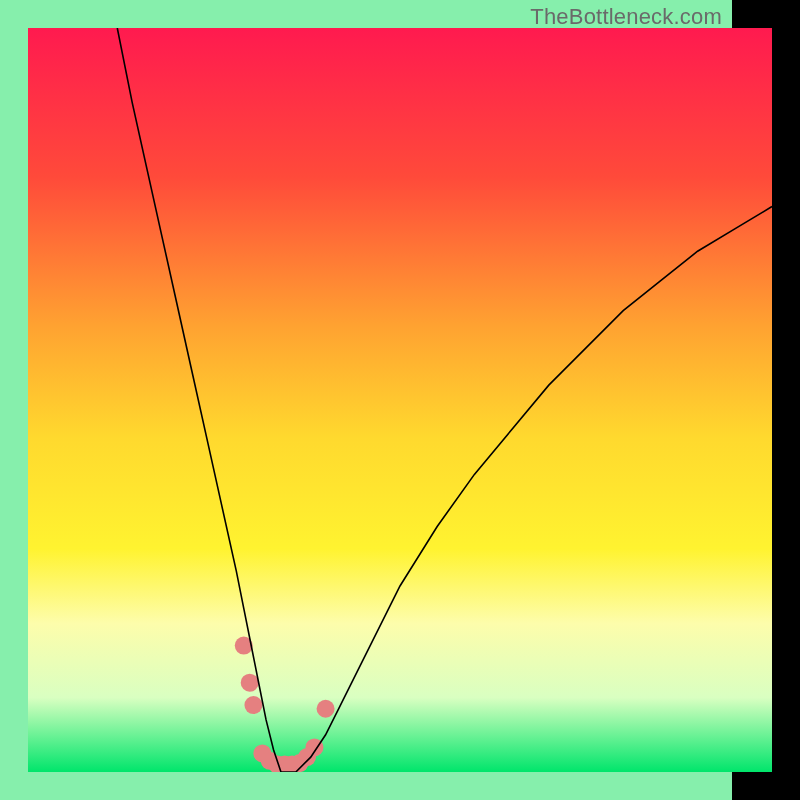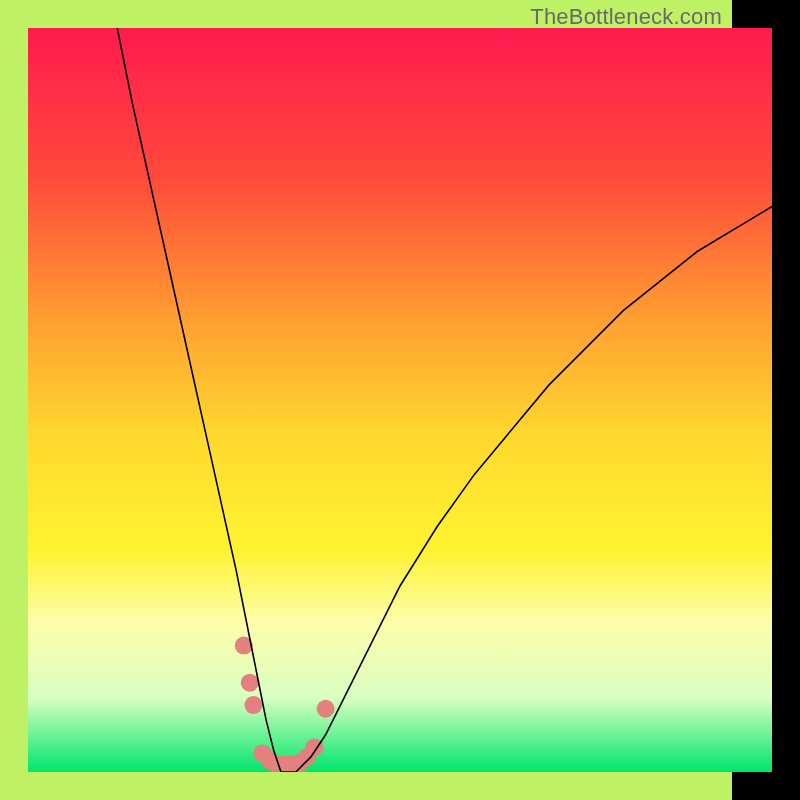--- a/index.html
+++ b/index.html
@@ -8,21 +8,21 @@
     width: 800px;
     height: 800px;
     background: #000;
     font-family: Arial, Helvetica, sans-serif;
     overflow: hidden;
   }
   .frame {
     position: absolute;
     left: 0; top: 0;
     width: 732px; height: 800px;
-    background: #bef264;
+    background: #86efac;
   }
   .plot-area {
     position: absolute;
     left: 28px;
     top: 28px;
     width: 744px;
     height: 744px;
     overflow: hidden;
   }
   .gradient-svg {

